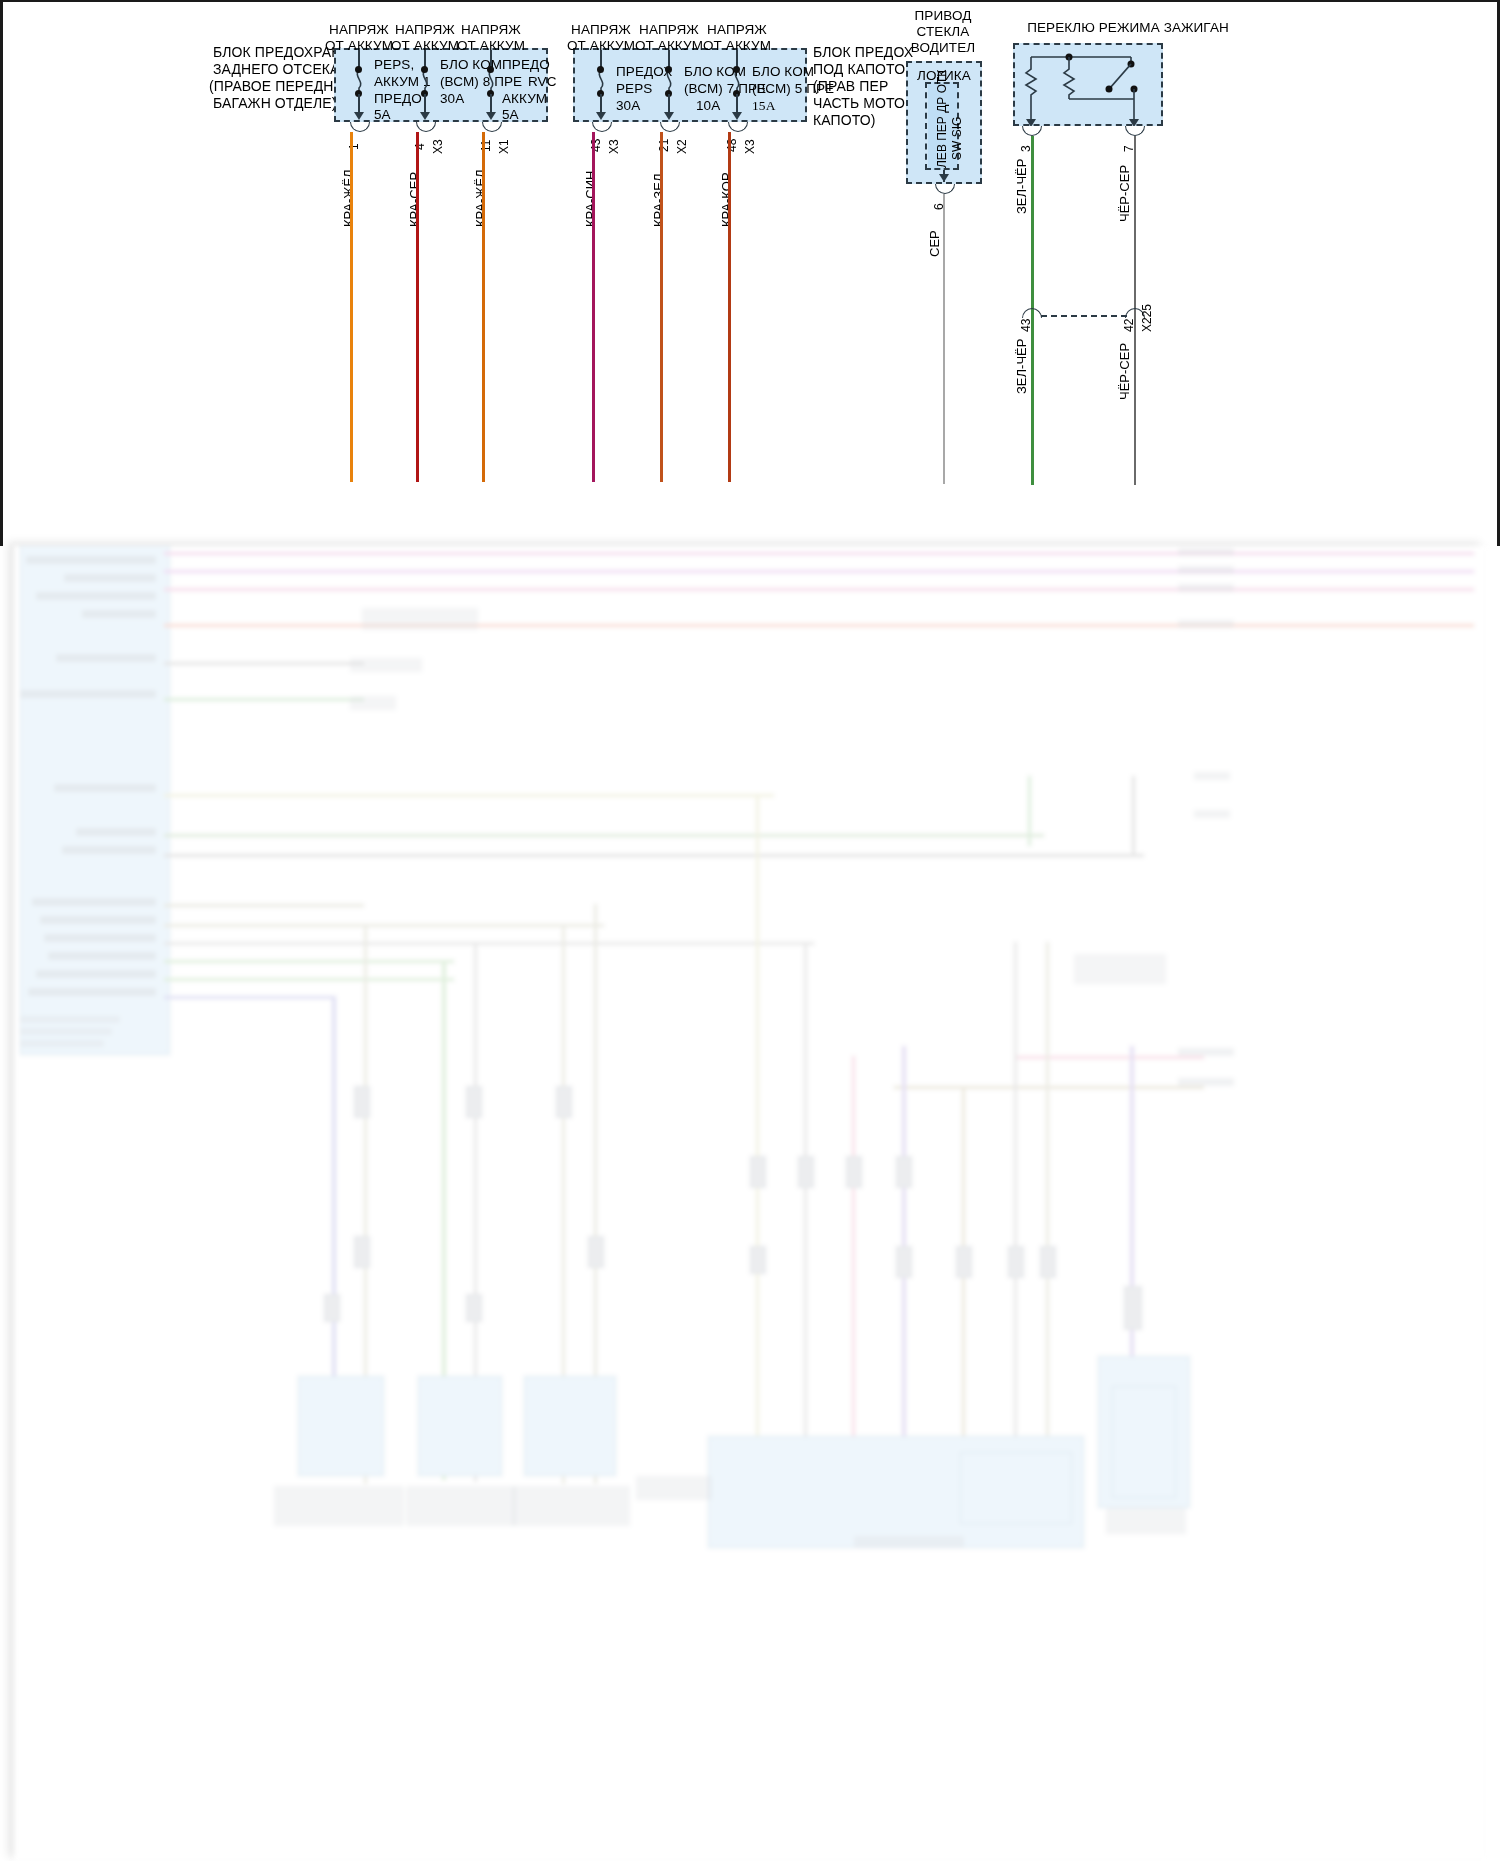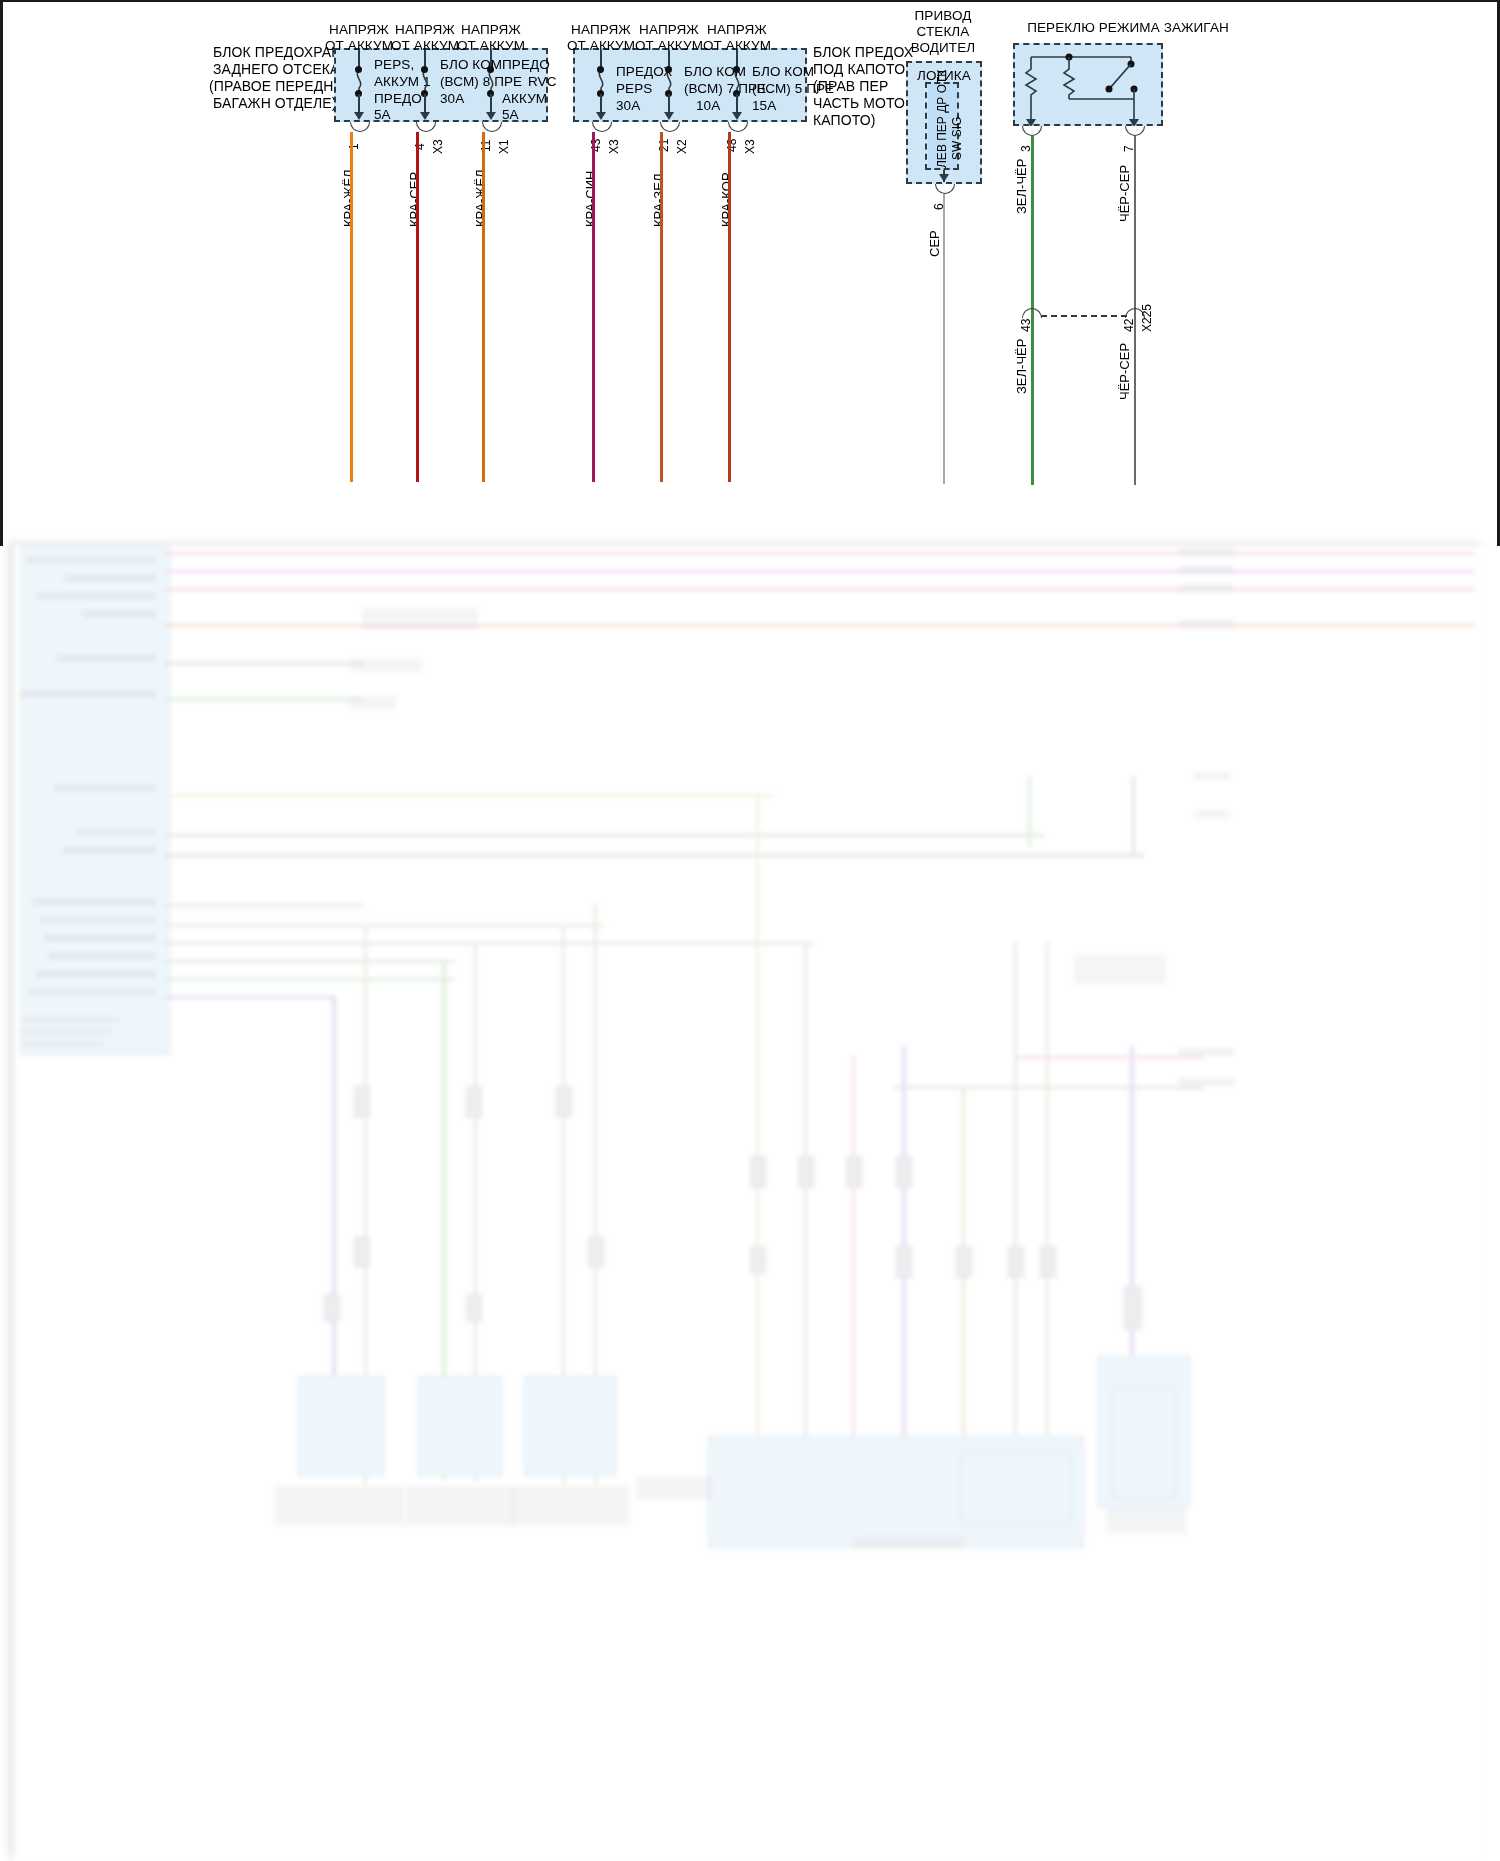--- a/index.html
+++ b/index.html
@@ -174,21 +174,21 @@
     <div class="lead" style="left:733px;top:48px;height:20px;"></div>
     <svg class="fuse" style="left:727px;top:66px;" width="14" height="30" viewBox="0 0 14 30">
       <path d="M7 2 C 1 8, 13 14, 7 20 L7 27" fill="none" stroke="#2b3a45" stroke-width="1.6"></path>
     </svg>
     <div class="dot" style="left:730px;top:64px;"></div>
     <div class="dot" style="left:730px;top:88px;"></div>
     <div class="lead" style="left:733px;top:92px;height:20px;"></div>
     <div class="arrow" style="left:729px;top:110px;"></div>
     <div class="lbl" style="left:749px;top:62px;">БЛО КОМ</div>
     <div class="lbl" style="left:749px;top:79px;">(ВСМ) 5 ПРЕ</div>
-    <div class="lbl" style="left:749px;top:96px;">15А</div>
+    <div class="lbl" style="left:749px;top:96px;font-family:Liberation Serif, serif;">15А</div>
     <div class="conn" style="left:725px;top:120px;"></div>
     <div class="vlbl sm" style="left:722px;top:150px;">48</div>
     <div class="vlbl sm" style="left:740px;top:152px;">X3</div>
     <div class="vlbl" style="left:716px;top:225px;">КРА-КОР</div>
 
     <div class="wire th" style="left:347px;top:130px;height:350px;background:#e8820c;"></div>
     <div class="wire th" style="left:413px;top:130px;height:350px;background:#b01616;"></div>
     <div class="wire th" style="left:479px;top:130px;height:350px;background:#d46a08;"></div>
     <div class="wire th" style="left:589px;top:130px;height:350px;background:#a3165c;"></div>
     <div class="wire th" style="left:657px;top:130px;height:350px;background:#c0521b;"></div>

